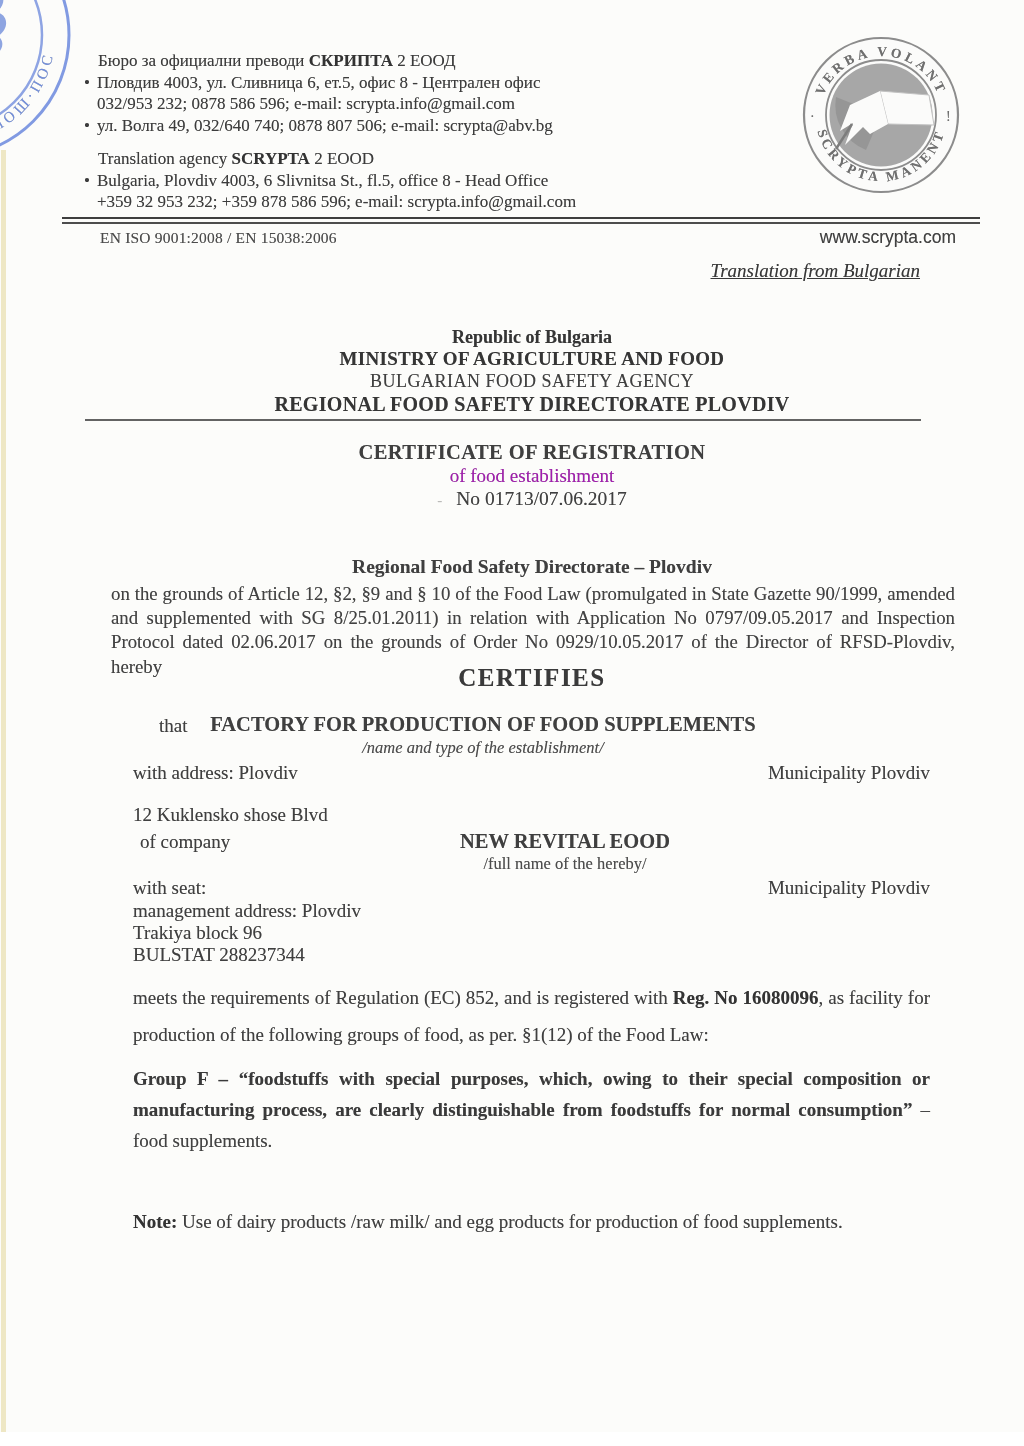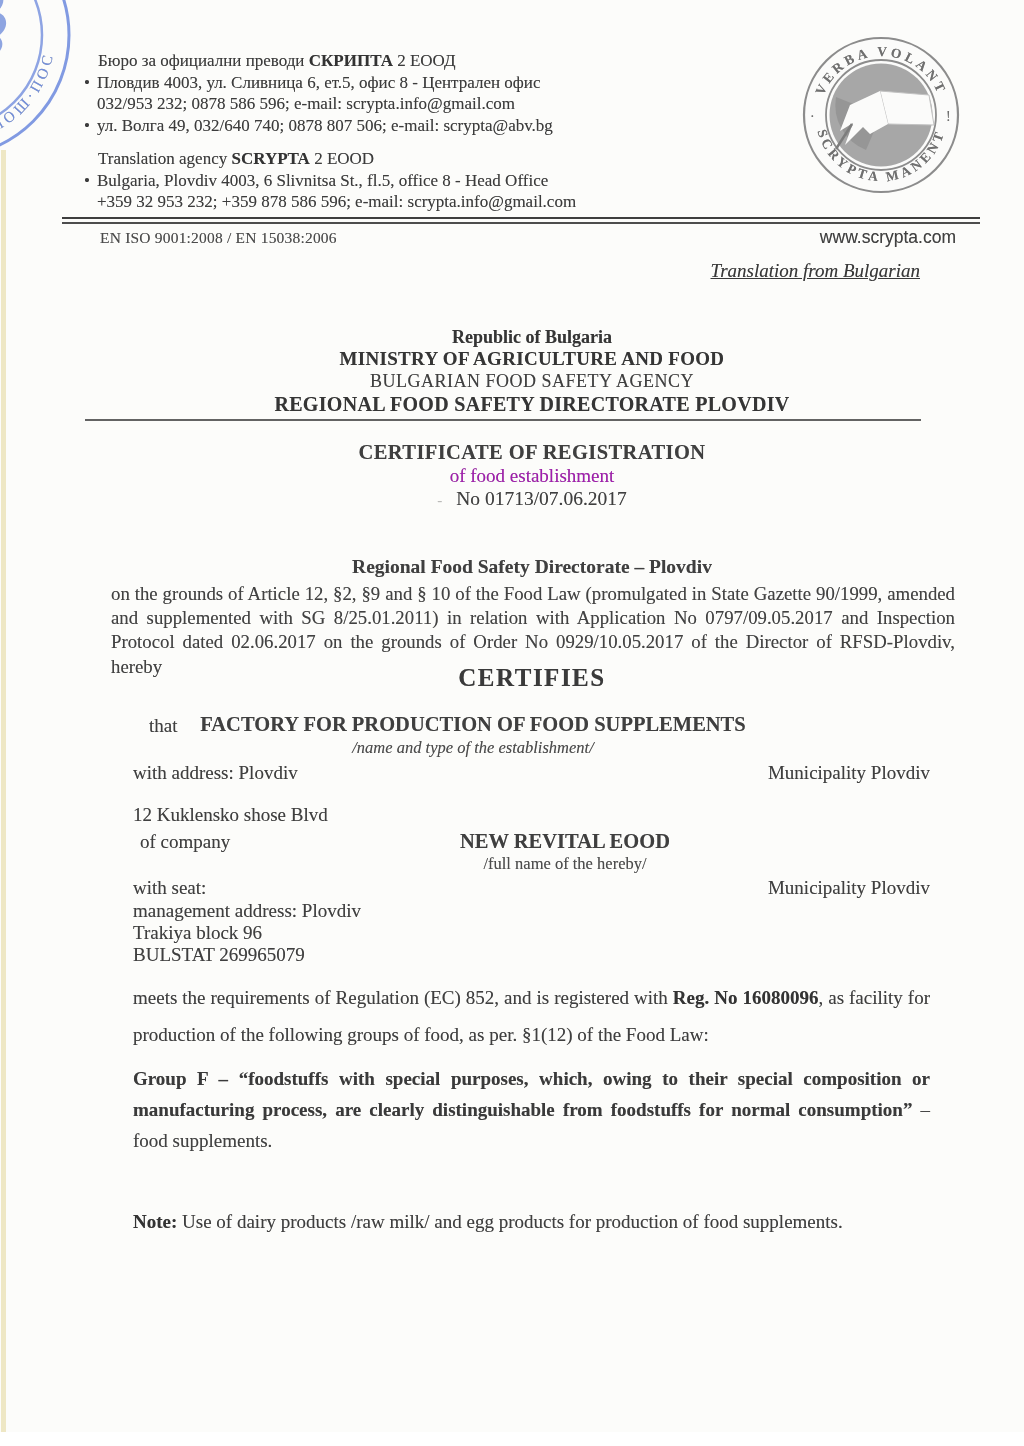--- a/index.html
+++ b/index.html
@@ -49,21 +49,21 @@
   .cert-heading { font-size:20.5px; font-weight:bold; letter-spacing:.4px; line-height:23px; }
   .cert-sub { font-size:19px; line-height:23px; color:#a21caf; }
   .cert-num { font-size:19.5px; line-height:23px; }
   .faint-mark { opacity:.35; padding-right:14px; font-size:15px; }
 
   .directorate { top:556px; font-weight:bold; font-size:19.5px; }
   .grounds { position:absolute; top:582px; left:111px; width:844px;
     font-size:18.8px; line-height:24.2px; text-align:justify; color:#424242; }
   .certifies { top:664px; font-weight:bold; font-size:25px; letter-spacing:1.5px; color:#3a3a3a; }
 
-  .that-row { position:absolute; top:712px; left:6px; width:828px; }
+  .that-row { position:absolute; top:712px; left:16px; width:828px; }
   .that { position:absolute; left:143px; top:3px; font-size:19px; }
   .est-name { margin-left:106px; text-align:center; font-weight:bold; font-size:20.5px; line-height:24px; }
   .est-note { margin-left:106px; text-align:center; font-style:italic; font-size:16.5px; color:#4c4c4c; line-height:23px; }
 
   .addr-row1 { position:absolute; top:762px; left:133px; width:797px;
     display:flex; justify-content:space-between; font-size:19px; }
   .addr-row2 { position:absolute; top:804px; left:133px; font-size:19px; }
 
   .company-row { position:absolute; top:829px; left:0; width:1024px; }
   .of-company { position:absolute; left:140px; top:2px; font-size:19px; }
@@ -181,21 +181,21 @@
     <div class="company-note">/full name of the hereby/</div>
   </div>
 
   <div class="seat-row">
     <span>with seat:</span>
     <span>Municipality Plovdiv</span>
   </div>
   <div class="seat-lines">
     <div>management address: Plovdiv</div>
     <div>Trakiya block 96</div>
-    <div>BULSTAT 269965079</div>
+    <div>BULSTAT 288237344</div>
   </div>
 
   <div class="meets"><span>meets the requirements of Regulation (EC) 852, and is registered with </span><b>Reg. No 16080096</b><span>, as facility for production of the following groups of food, as per. §1(12) of the Food Law:</span></div>
 
   <div class="group"><span>Group F – “foodstuffs with special purposes, which, owing to their special composition or manufacturing process, are clearly distinguishable from foodstuffs for normal consumption”</span><span class="tail"> – food supplements.</span></div>
 
   <div class="note-line"><b>Note:</b><span> Use of dairy products /raw milk/ and egg products for production of food supplements.</span></div>
 
   <div class="bottom-white"></div>
 </div>

